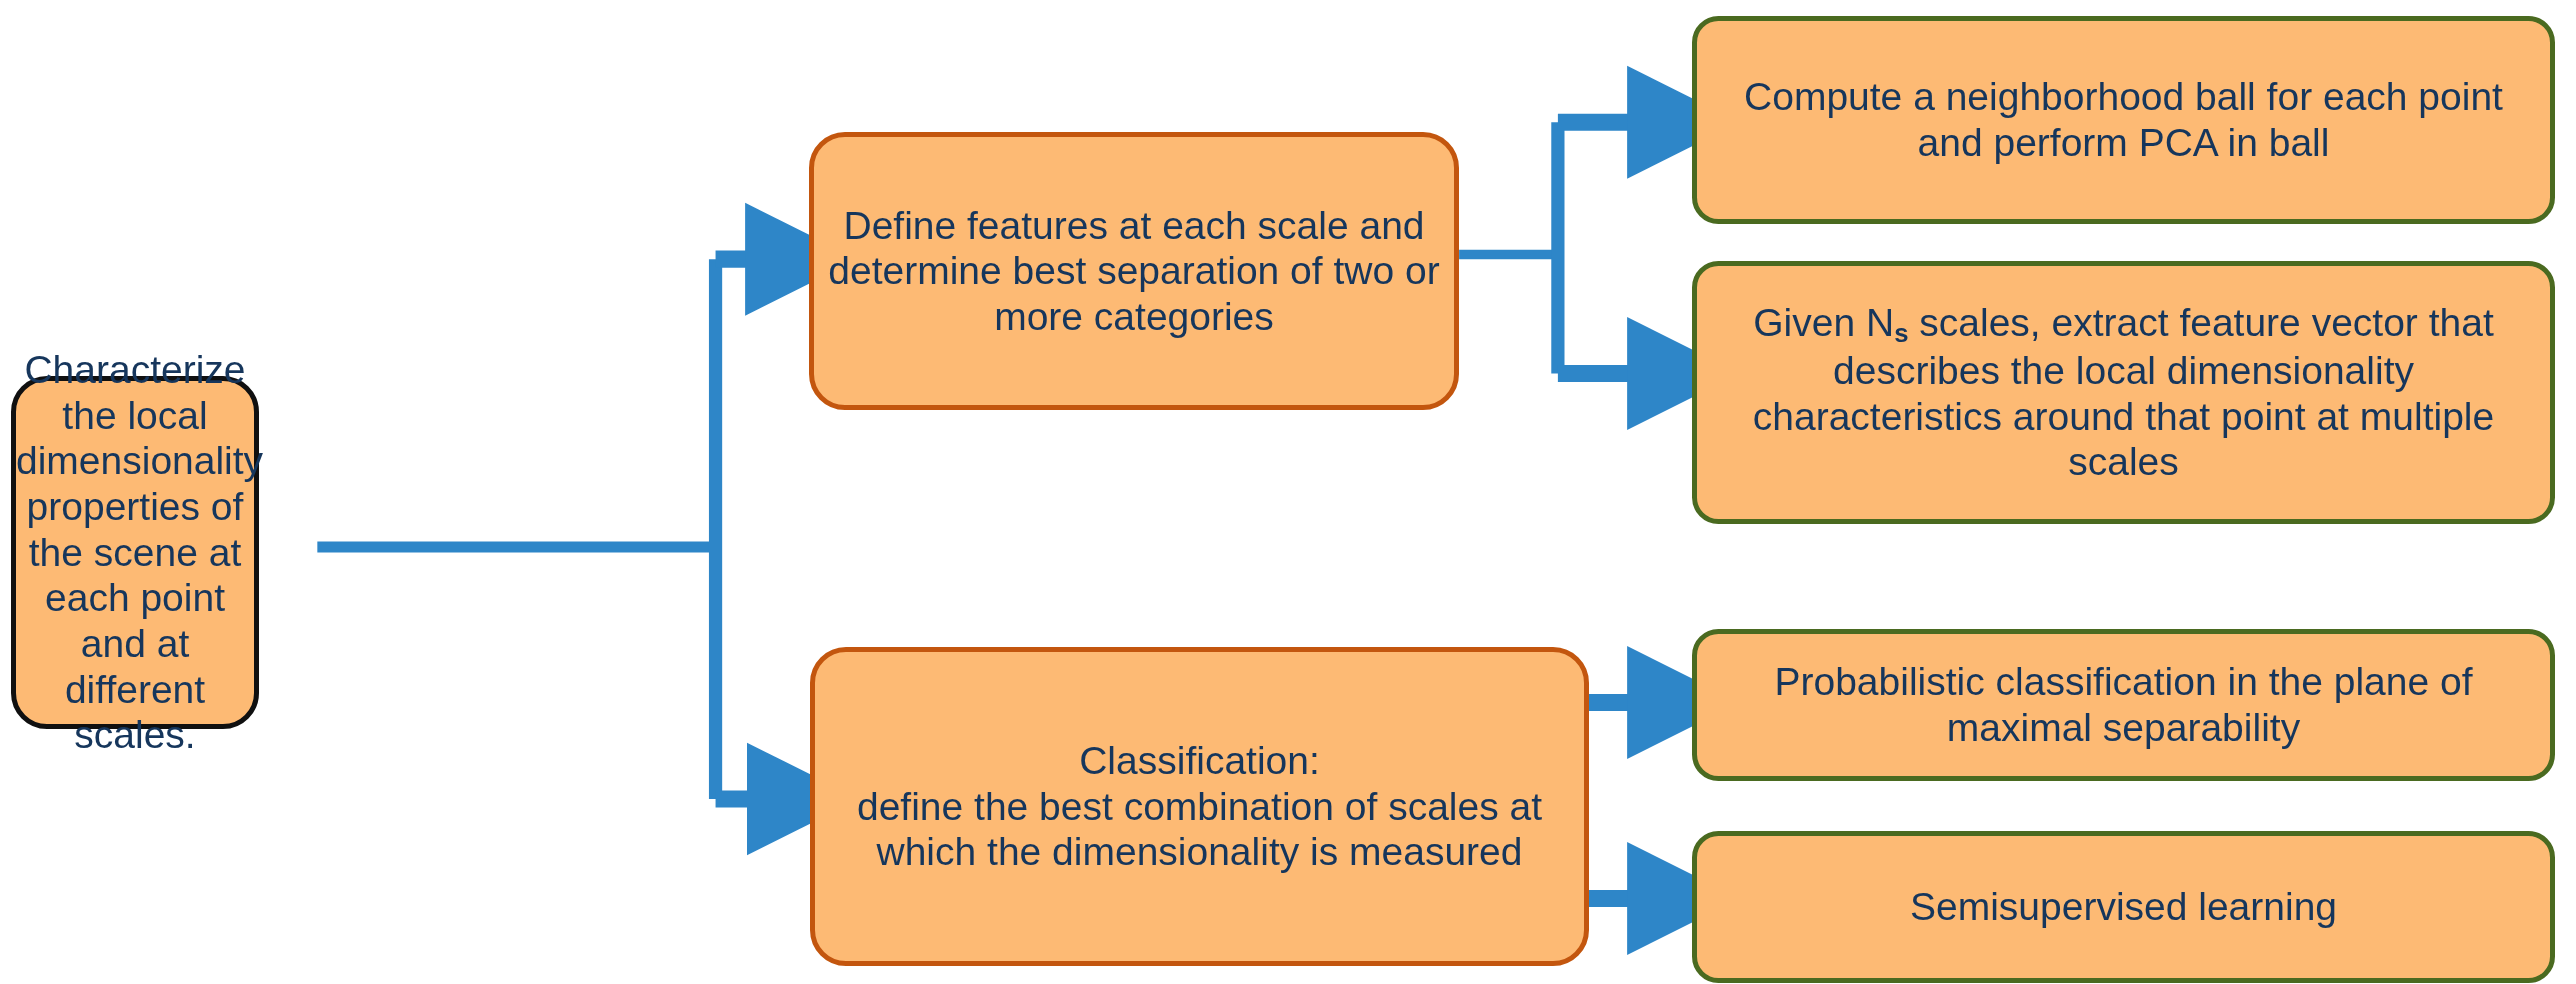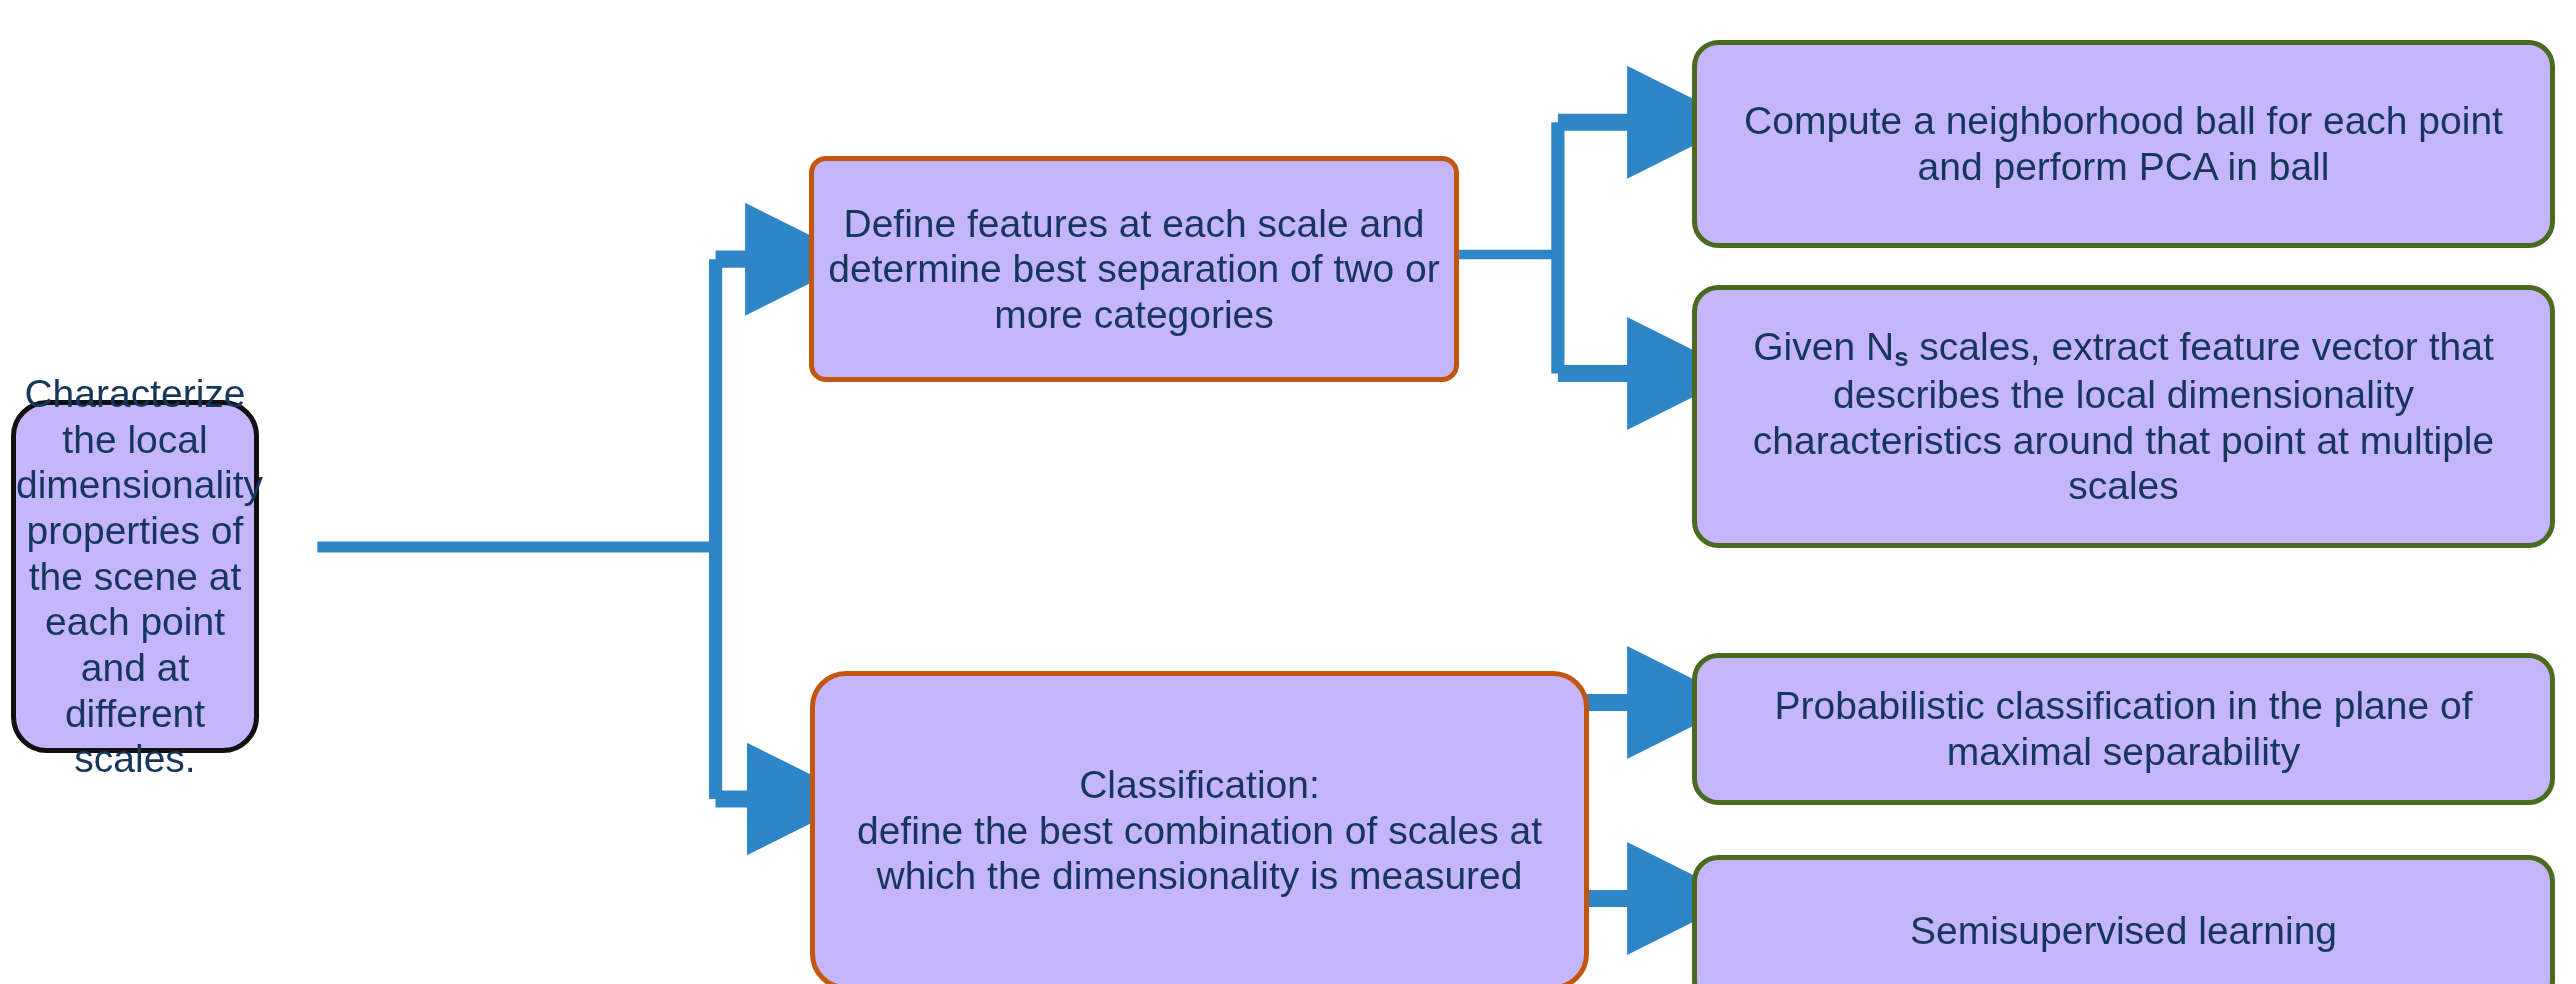--- a/index.html
+++ b/index.html
@@ -11,29 +11,28 @@
     position: relative;
     width: 2576px;
     height: 985px;
     background: #ffffff;
     overflow: hidden;
     font-family: "Liberation Sans", sans-serif;
   }
   .node {
     position: absolute;
     box-sizing: border-box;
-    background: #c4b5fd;
+    background: #fdba74;
     display: flex;
     align-items: center;
     justify-content: center;
     text-align: center;
     color: #16365C;
     line-height: 1.17;
     z-index: 3;
-    margin-top: 24px;
   }
   .node .label {
     display: block;
     width: 100%;
     padding: 0 14px;
     white-space: pre-line;
   }
   
   .node.root {
     left: 11px;
@@ -47,22 +46,21 @@
   
   .node.orange {
     border: 5.4px solid #C3560E;
     border-radius: 36px;
     font-size: 39px;
   }
   .node.orange.n1 {
     left: 809px;
     top: 132px;
     width: 650px;
-    height: 226px;
-    border-radius: 17px;
+    height: 278px;
   }
   .node.orange.n2 {
     left: 810px;
     top: 647px;
     width: 779px;
     height: 319px;
   }
   
   .node.green {
     border: 5.4px solid #4A6A20;

